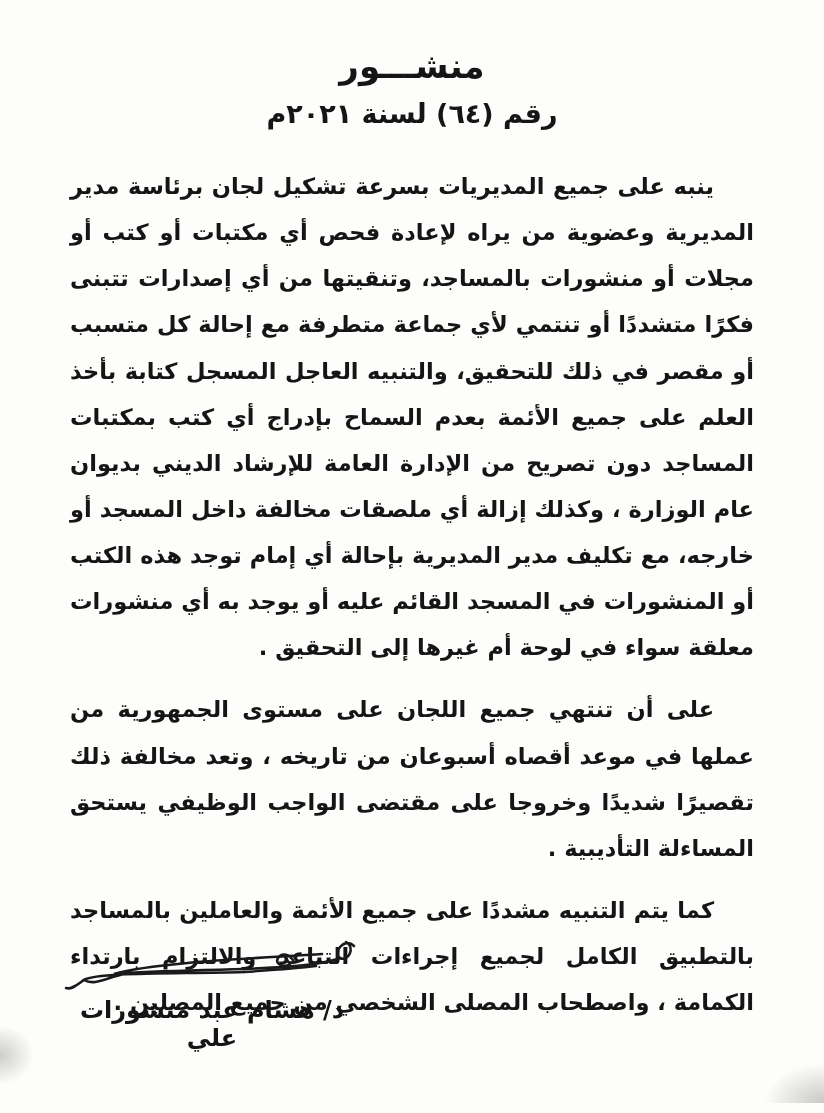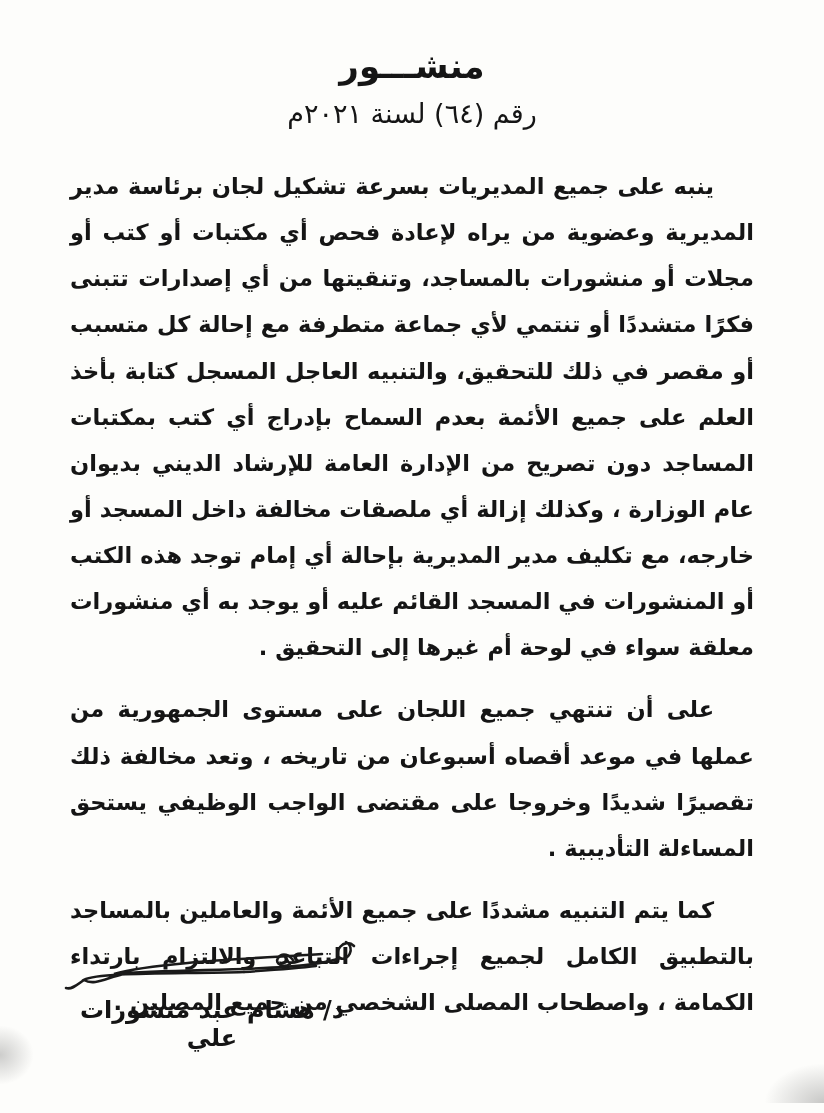--- a/index.html
+++ b/index.html
@@ -26,21 +26,21 @@
   .doc-title {
     text-align: center;
     font-size: 34px;
     font-weight: bold;
     margin-top: 12px;
     letter-spacing: 1px;
   }
   .doc-subtitle {
     text-align: center;
     font-size: 27px;
-    font-weight: normal;
+    font-weight: bold;
     margin-top: 12px;
   }
   .doc-body {
     margin-top: 34px;
     font-size: 22.5px;
     font-weight: bold;
     line-height: 2.05;
     text-align: justify;
   }
   .doc-body p {

